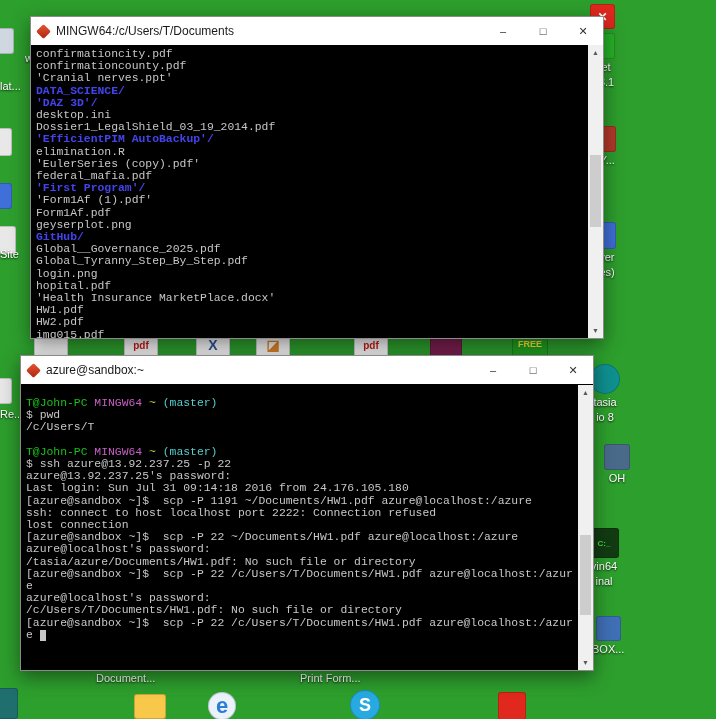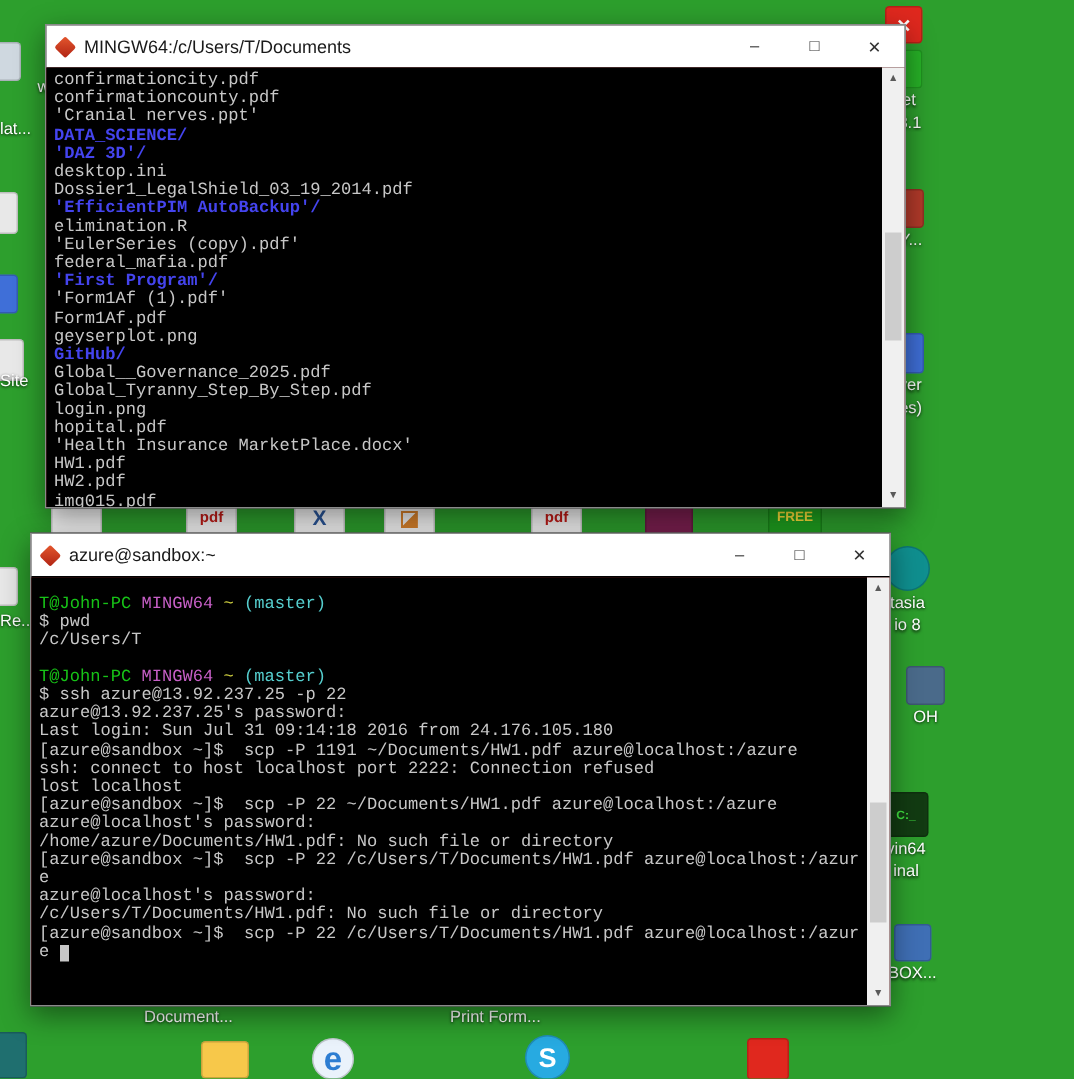--- a/index.html
+++ b/index.html
@@ -18,21 +18,21 @@
     box-shadow:0 6px 18px rgba(0,0,0,.45);}
   .titlebar{height:28px;background:#ffffff;display:flex;align-items:center;
     padding-left:6px;box-sizing:border-box;}
   .appicon{width:13px;height:13px;margin-right:6px;flex:0 0 auto;
     background:linear-gradient(135deg,#e4572e,#b02313);transform:rotate(45deg) scale(.8);
     border-radius:2px;}
   .title{font-size:12px;color:#1a1a1a;white-space:nowrap;overflow:hidden;}
   .winbtns{margin-left:auto;display:flex;height:100%;}
   .winbtn{width:40px;height:100%;display:flex;align-items:center;justify-content:center;
     font-size:11px;color:#333;}
-  .termwrap{position:absolute;left:0;right:0;bottom:0;background:#7f1d1d;}
+  .termwrap{position:absolute;left:0;right:0;bottom:0;background:#7dd3fc;}
   #win1 .termwrap{top:28px;} #win2 .termwrap{top:29px;}
   .termbody{position:absolute;left:0;top:0;right:15px;bottom:0;background:#000;
     padding:3px 2px 0 5px;overflow:hidden;}
   #term2{padding-top:12px;}
   .tline{font-family:"Liberation Mono","DejaVu Sans Mono",monospace;font-size:11.4px;
     line-height:12.2px;white-space:pre;color:#c7c7c7;}
   .cursor{display:inline-block;width:6px;height:11px;background:#c7c7c7;vertical-align:text-bottom;}
   .vscroll{position:absolute;right:0;top:0;bottom:0;width:15px;background:#f0f0f0;}
   .sarrow{height:15px;line-height:15px;text-align:center;font-size:7px;color:#5a5a5a;}
   .sarrow.down{position:absolute;bottom:0;left:0;right:0;}
@@ -208,24 +208,24 @@
         <div class="tline"><span style="color: rgb(23, 194, 23);">T@John-PC </span><span style="color: rgb(199, 95, 199);">MINGW64 </span><span style="color: rgb(207, 207, 63);">~ </span><span style="color: rgb(85, 205, 205);">(master)</span></div>
         <div class="tline"><span>$ pwd</span></div>
         <div class="tline"><span>/c/Users/T</span></div>
         <div class="tline"> </div>
         <div class="tline"><span style="color: rgb(23, 194, 23);">T@John-PC </span><span style="color: rgb(199, 95, 199);">MINGW64 </span><span style="color: rgb(207, 207, 63);">~ </span><span style="color: rgb(85, 205, 205);">(master)</span></div>
         <div class="tline"><span>$ ssh azure@13.92.237.25 -p 22</span></div>
         <div class="tline"><span>azure@13.92.237.25's password:</span></div>
         <div class="tline"><span>Last login: Sun Jul 31 09:14:18 2016 from 24.176.105.180</span></div>
         <div class="tline"><span>[azure@sandbox ~]$  scp -P 1191 ~/Documents/HW1.pdf azure@localhost:/azure</span></div>
         <div class="tline"><span>ssh: connect to host localhost port 2222: Connection refused</span></div>
-        <div class="tline"><span>lost localhost</span></div>
+        <div class="tline"><span>lost connection</span></div>
         <div class="tline"><span>[azure@sandbox ~]$  scp -P 22 ~/Documents/HW1.pdf azure@localhost:/azure</span></div>
         <div class="tline"><span>azure@localhost's password:</span></div>
-        <div class="tline"><span>/home/azure/Documents/HW1.pdf: No such file or directory</span></div>
+        <div class="tline"><span>/tasia/azure/Documents/HW1.pdf: No such file or directory</span></div>
         <div class="tline"><span>[azure@sandbox ~]$  scp -P 22 /c/Users/T/Documents/HW1.pdf azure@localhost:/azur</span></div>
         <div class="tline"><span>e</span></div>
         <div class="tline"><span>azure@localhost's password:</span></div>
         <div class="tline"><span>/c/Users/T/Documents/HW1.pdf: No such file or directory</span></div>
         <div class="tline"><span>[azure@sandbox ~]$  scp -P 22 /c/Users/T/Documents/HW1.pdf azure@localhost:/azur</span></div>
         <div class="tline"><span>e </span><span class="cursor"></span></div>
       </div>
     <div class="vscroll">
       <div class="sarrow">▲</div>
       <div class="sthumb" style="top:150px;height:80px;"></div>

